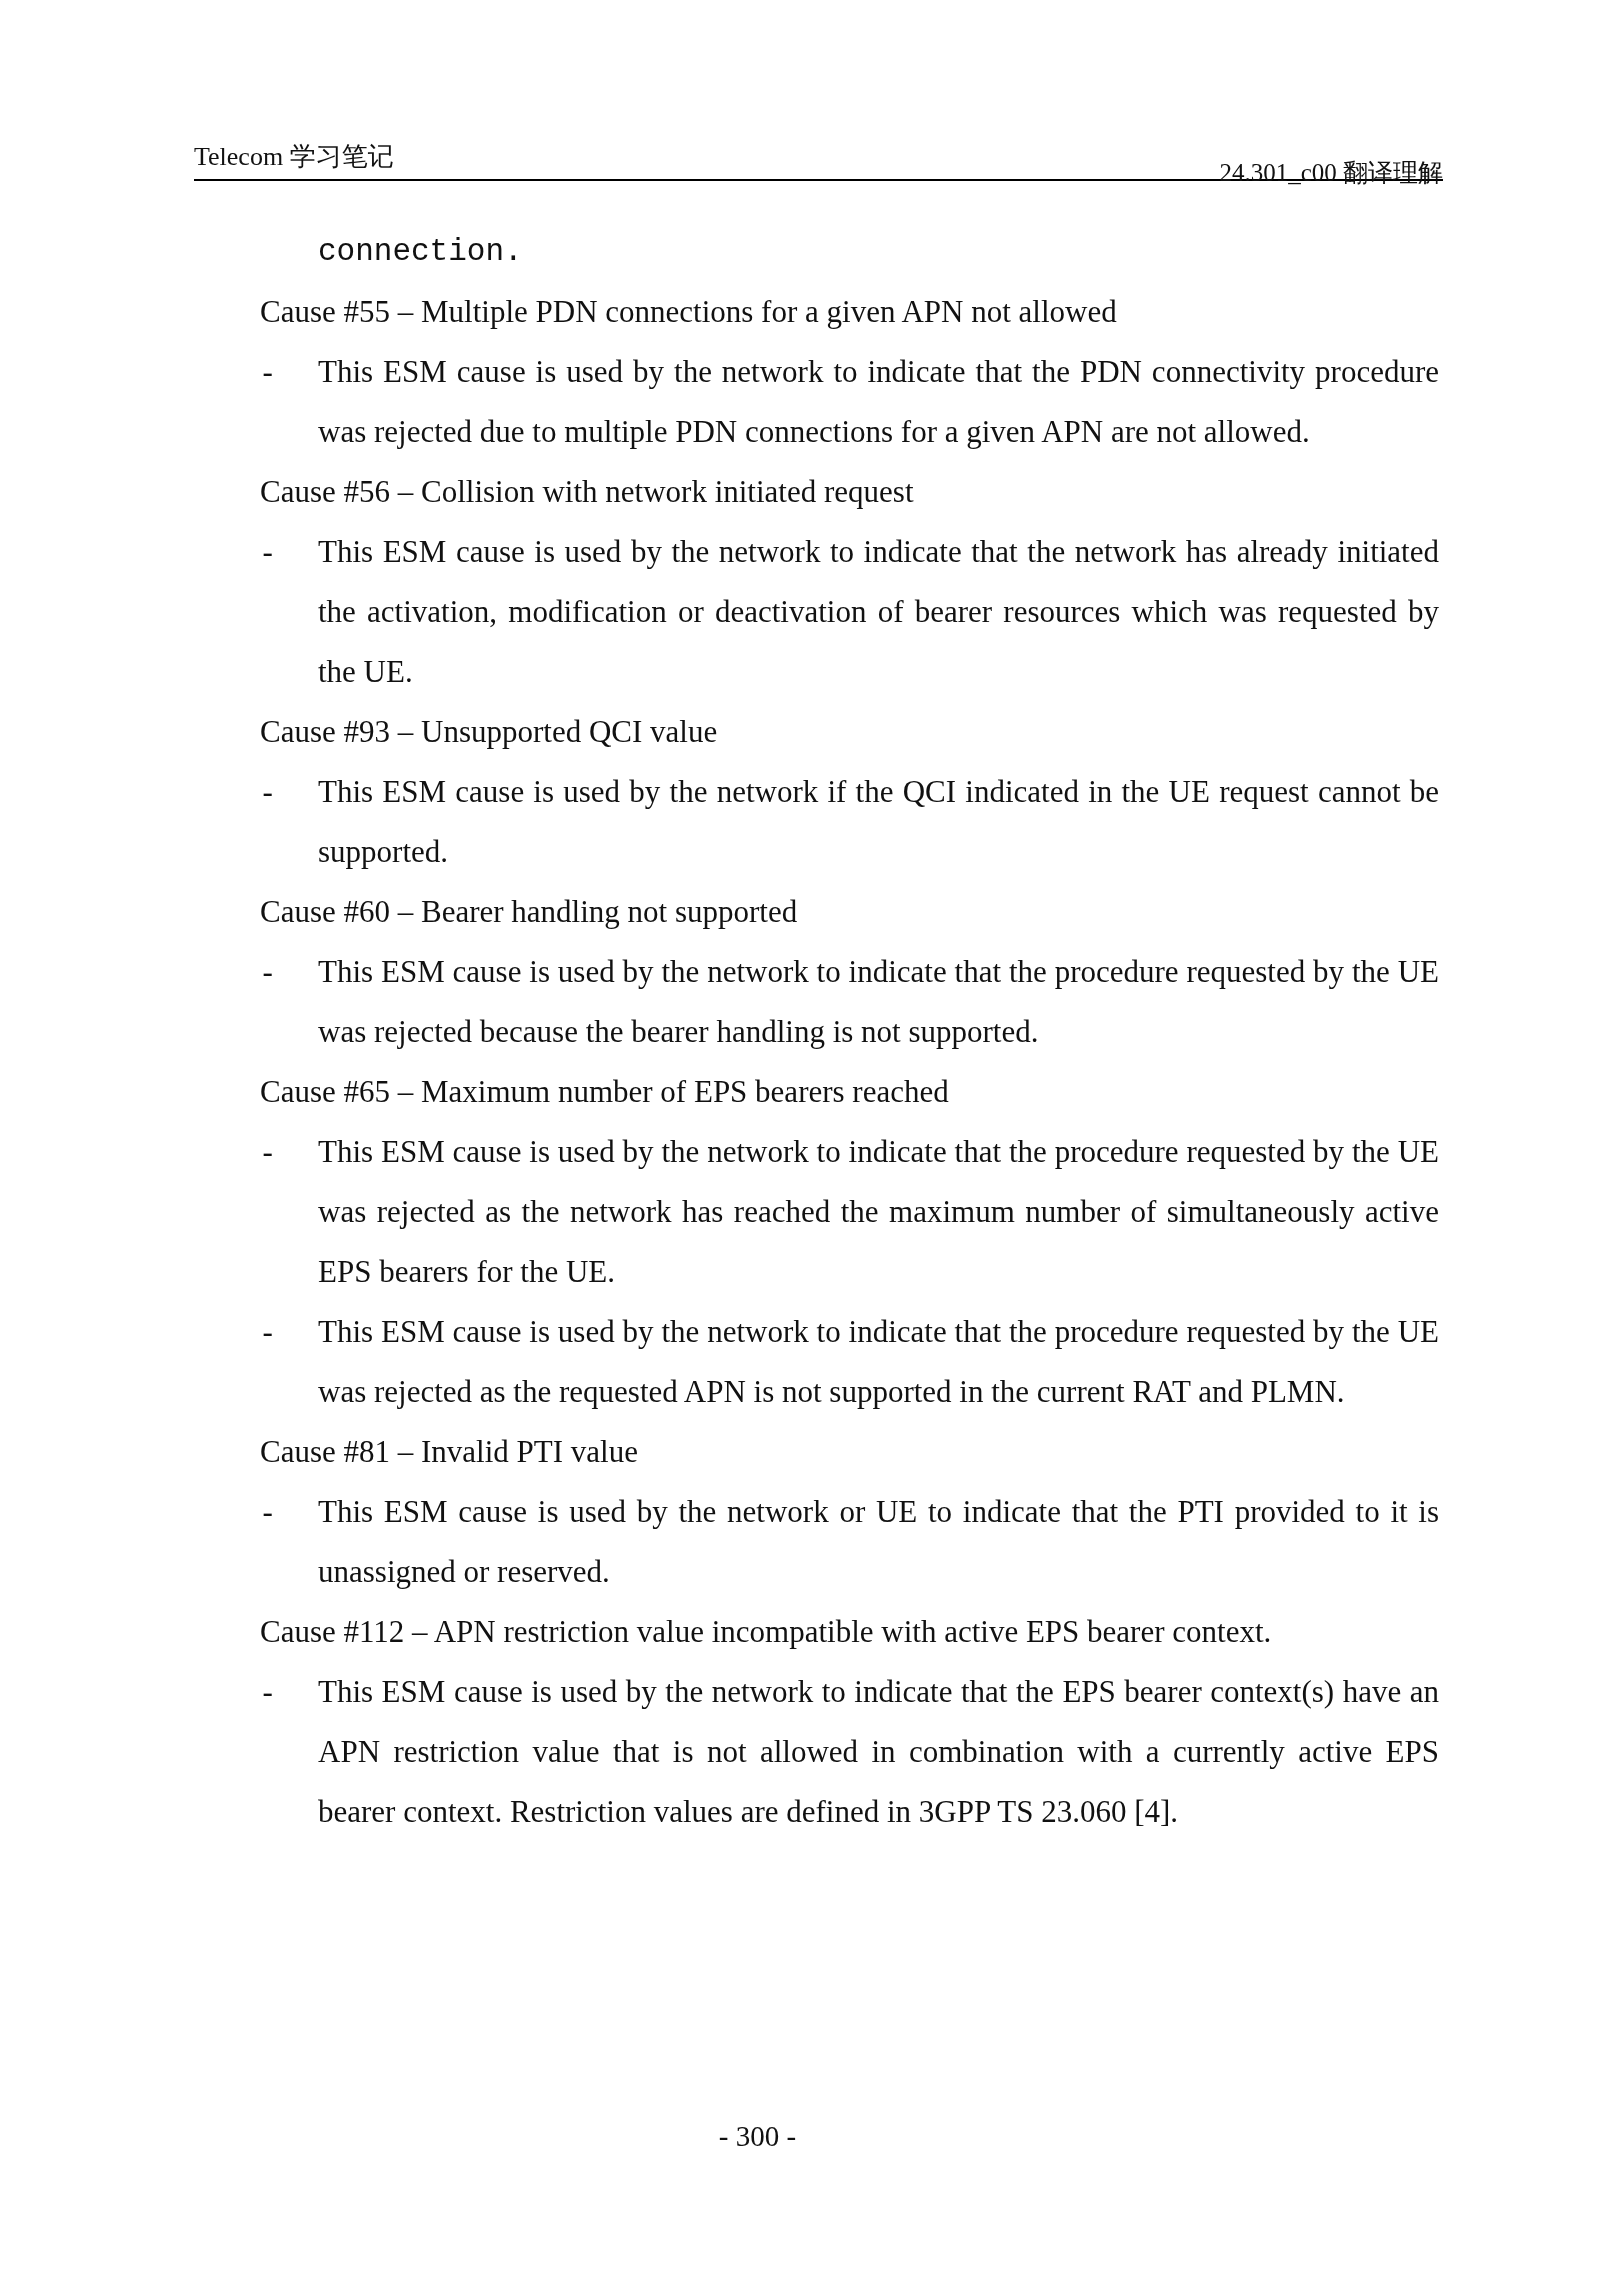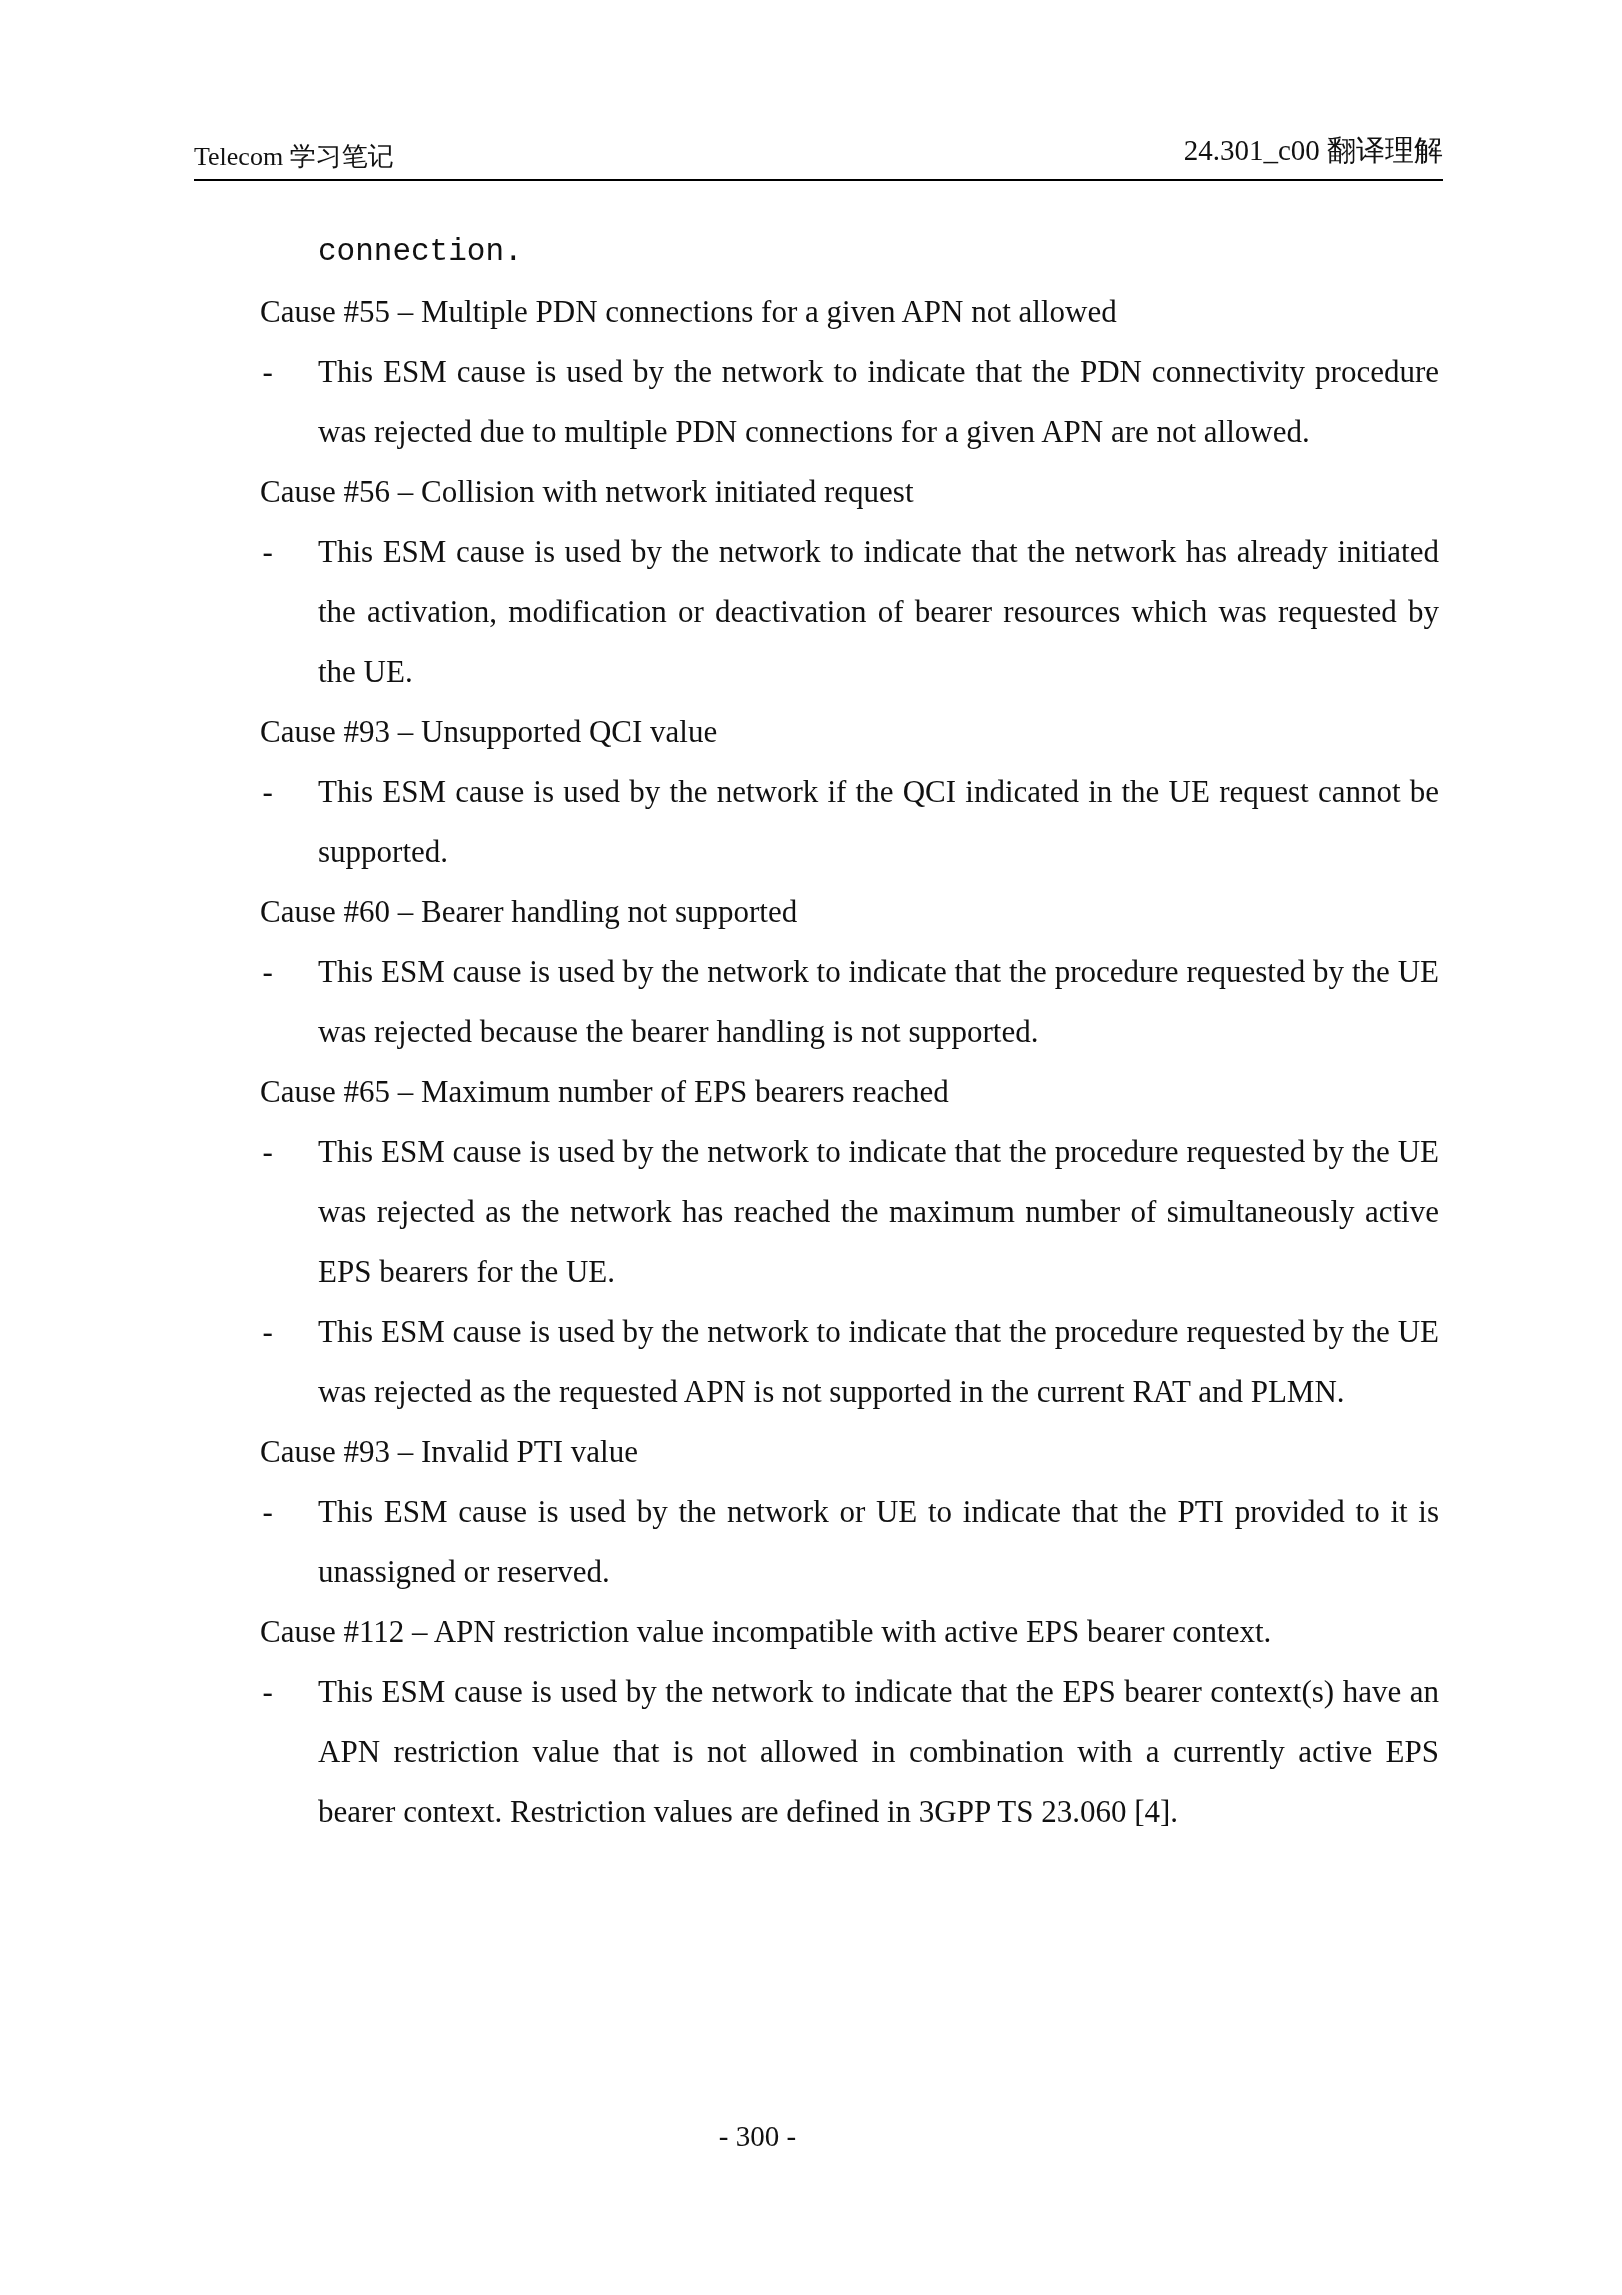--- a/index.html
+++ b/index.html
@@ -1,19 +1,19 @@
 <!DOCTYPE html>
 <html style="font-size:10.5px"><head>
 <meta charset="utf-8">
 <style>
   html, body { margin:0; padding:0; background:#ffffff; }
   body { width:1623px; height:2295px; position:relative; font-family:"Liberation Serif", serif; color:#111; }
   .header { position:absolute; left:194px; top:131px; width:1249px; height:48px; border-bottom:2px solid #000; }
   .header-left { position:absolute; left:0; top:7.9px; font-size:26px; }
-  .header-right { position:absolute; right:0; top:0; font-size:29px; }
+  .header-right { position:absolute; right:0; top:25px; font-size:25px; }
   .content { position:absolute; left:260px; top:222px; width:1179px; font-size:31px; line-height:60px; }
   .line { white-space:nowrap; }
   .indent { padding-left:58px;font-family:Liberation Mono, monospace; }
   .bullet-row { position:relative; padding-left:58px; text-align:justify; text-align-last:left; }
   .bullet-mark { position:absolute; left:2.6px; top:0; }
   .footer { position:absolute; left:0; width:1515px; top:2120px; text-align:center; font-size:29px; }
 </style>
 </head>
 <body>
 
@@ -29,21 +29,21 @@
       <div class="bullet-row"><span class="bullet-mark">-</span><span>This ESM cause is used by the network to indicate that the PDN connectivity procedure was rejected due to multiple PDN connections for a given APN are not allowed.</span></div>
       <div class="line">Cause #56 – Collision with network initiated request</div>
       <div class="bullet-row"><span class="bullet-mark">-</span><span>This ESM cause is used by the network to indicate that the network has already initiated the activation, modification or deactivation of bearer resources which was requested by the UE.</span></div>
       <div class="line">Cause #93 – Unsupported QCI value</div>
       <div class="bullet-row"><span class="bullet-mark">-</span><span>This ESM cause is used by the network if the QCI indicated in the UE request cannot be supported.</span></div>
       <div class="line">Cause #60 – Bearer handling not supported</div>
       <div class="bullet-row"><span class="bullet-mark">-</span><span>This ESM cause is used by the network to indicate that the procedure requested by the UE was rejected because the bearer handling is not supported.</span></div>
       <div class="line">Cause #65 – Maximum number of EPS bearers reached</div>
       <div class="bullet-row"><span class="bullet-mark">-</span><span>This ESM cause is used by the network to indicate that the procedure requested by the UE was rejected as the network has reached the maximum number of simultaneously active EPS bearers for the UE.</span></div>
       <div class="bullet-row"><span class="bullet-mark">-</span><span>This ESM cause is used by the network to indicate that the procedure requested by the UE was rejected as the requested APN is not supported in the current RAT and PLMN.</span></div>
-      <div class="line">Cause #93 – Invalid PTI value</div>
+      <div class="line">Cause #81 – Invalid PTI value</div>
       <div class="bullet-row"><span class="bullet-mark">-</span><span>This ESM cause is used by the network or UE to indicate that the PTI provided to it is unassigned or reserved.</span></div>
       <div class="line">Cause #112 – APN restriction value incompatible with active EPS bearer context.</div>
       <div class="bullet-row"><span class="bullet-mark">-</span><span>This ESM cause is used by the network to indicate that the EPS bearer context(s) have an APN restriction value that is not allowed in combination with a currently active EPS bearer context. Restriction values are defined in 3GPP TS 23.060 [4].</span></div>
     </div>
 </div>
 
 <div class="footer">- 300 -</div>
 
 
 </body></html>

